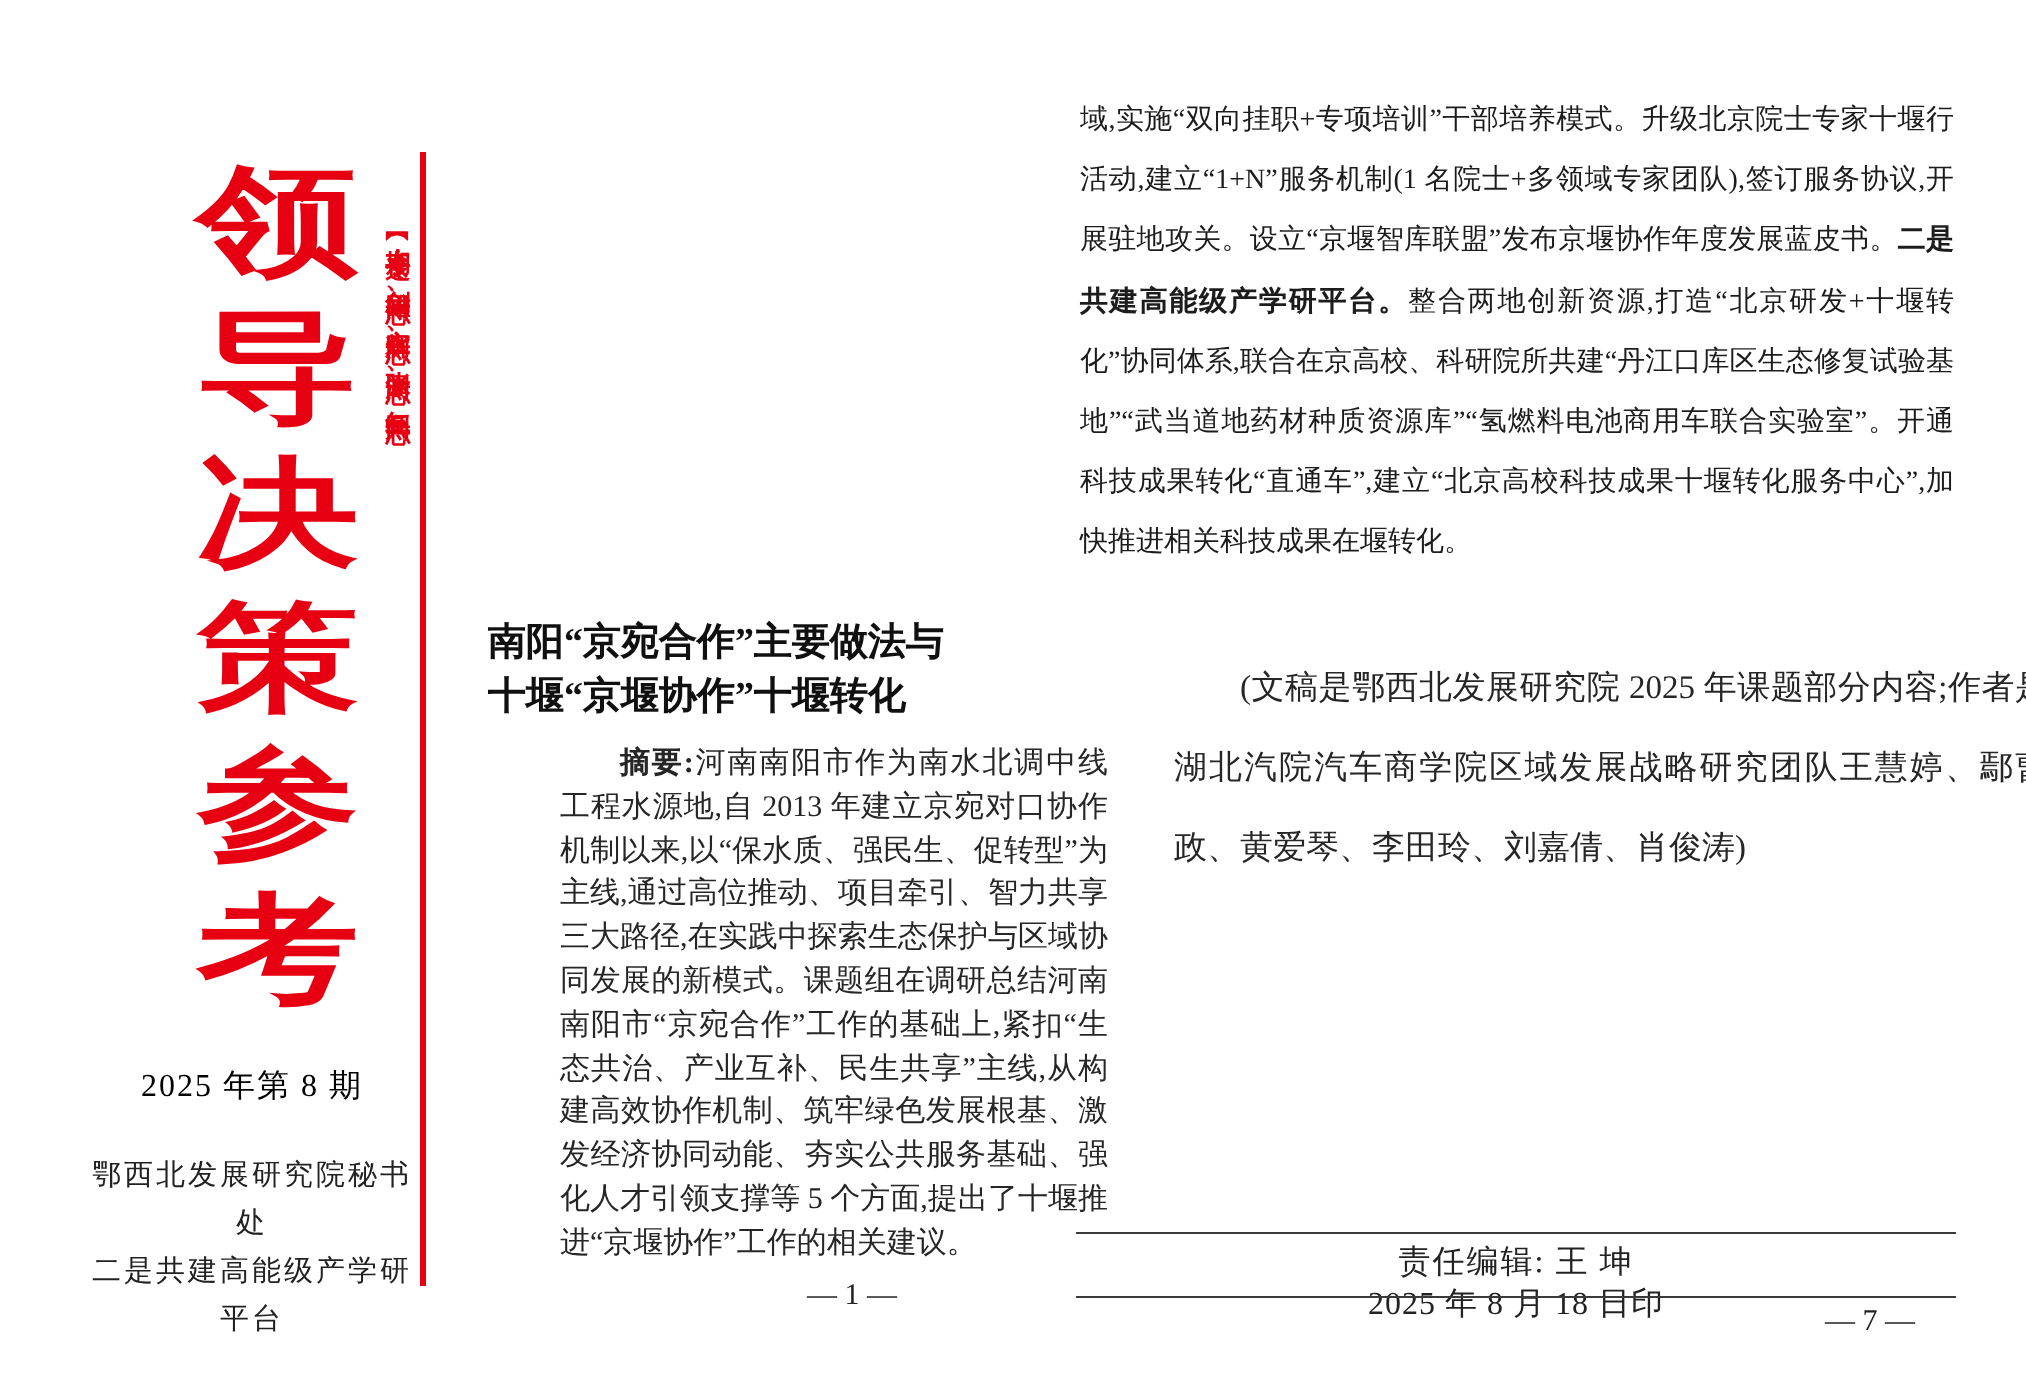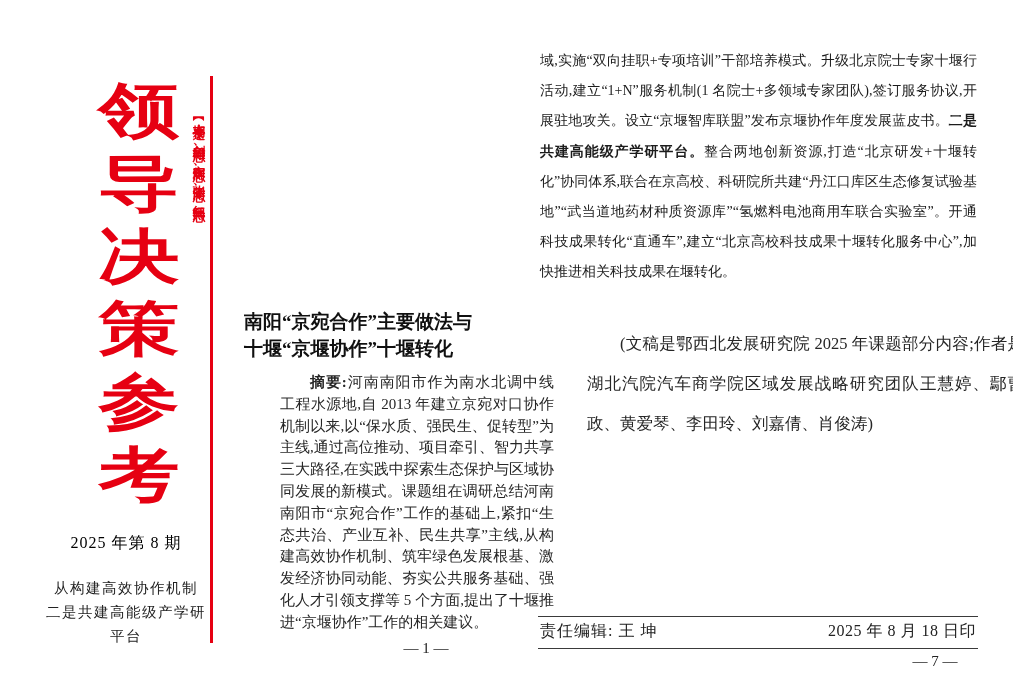--- a/index.html
+++ b/index.html
@@ -68,21 +68,21 @@
     left: 540px; top: 324px; width: 437px;
     font-size: 16.5px; line-height: 40px; text-align: justify;
     text-indent: 2em; color: #262626; margin-left: 47px;
   }
   .footer-rule { left: 538px; width: 440px; height: 0; border-top: 1.6px solid #3a3a3a; }
   .rule-top { top: 616px; }
   .rule-bottom { top: 648px; }
   .footer-row {
     left: 540px; top: 621px; width: 436px;
     display: flex; justify-content: space-between; align-items: center;
-    font-size: 16px; color: #222;
+    font-size: 16px; color: #222; flex-direction: column;
   }
   .footer-editor { letter-spacing: 1px; }
   .footer-date { letter-spacing: 0.5px; }
   .page-num-right {
     left: 898px; top: 653px; width: 74px; text-align: center;
     font-size: 15px; color: #222;
   }
 </style>
 </head>
 <body>
@@ -98,21 +98,21 @@
       <div class="mast-char">考</div>
     </div>
 
   <div class="abs dispatch-note">【本期专送:剑雄同志、永辉同志、张澍同志、红兵同志】</div>
 
   <div class="abs red-rule"></div>
 
   <div class="abs issue-line">2025 年第 8 期</div>
 
   <div class="abs org-block">
-    <div>从构建高效协作机制</div>
+    <div>鄂西北发展研究院秘书处</div>
     <div>二是共建高能级产学研平台</div>
   </div>
 
   <div class="abs article-title">
     <div>南阳“京宛合作”主要做法与</div>
     <div>十堰“京堰协作”十堰转化</div>
   </div>
 
   <p class="abs abstract">
     <b>摘要:</b><span>河南南阳市作为南水北调中线工程水源地,自 2013 年建立京宛对口协作机制以来,以“保水质、强民生、促转型”为主线,通过高位推动、项目牵引、智力共享三大路径,在实践中探索生态保护与区域协同发展的新模式。课题组在调研总结河南南阳市“京宛合作”工作的基础上,紧扣“生态共治、产业互补、民生共享”主线,从构建高效协作机制、筑牢绿色发展根基、激发经济协同动能、夯实公共服务基础、强化人才引领支撑等 5 个方面,提出了十堰推进“京堰协作”工作的相关建议。</span>

